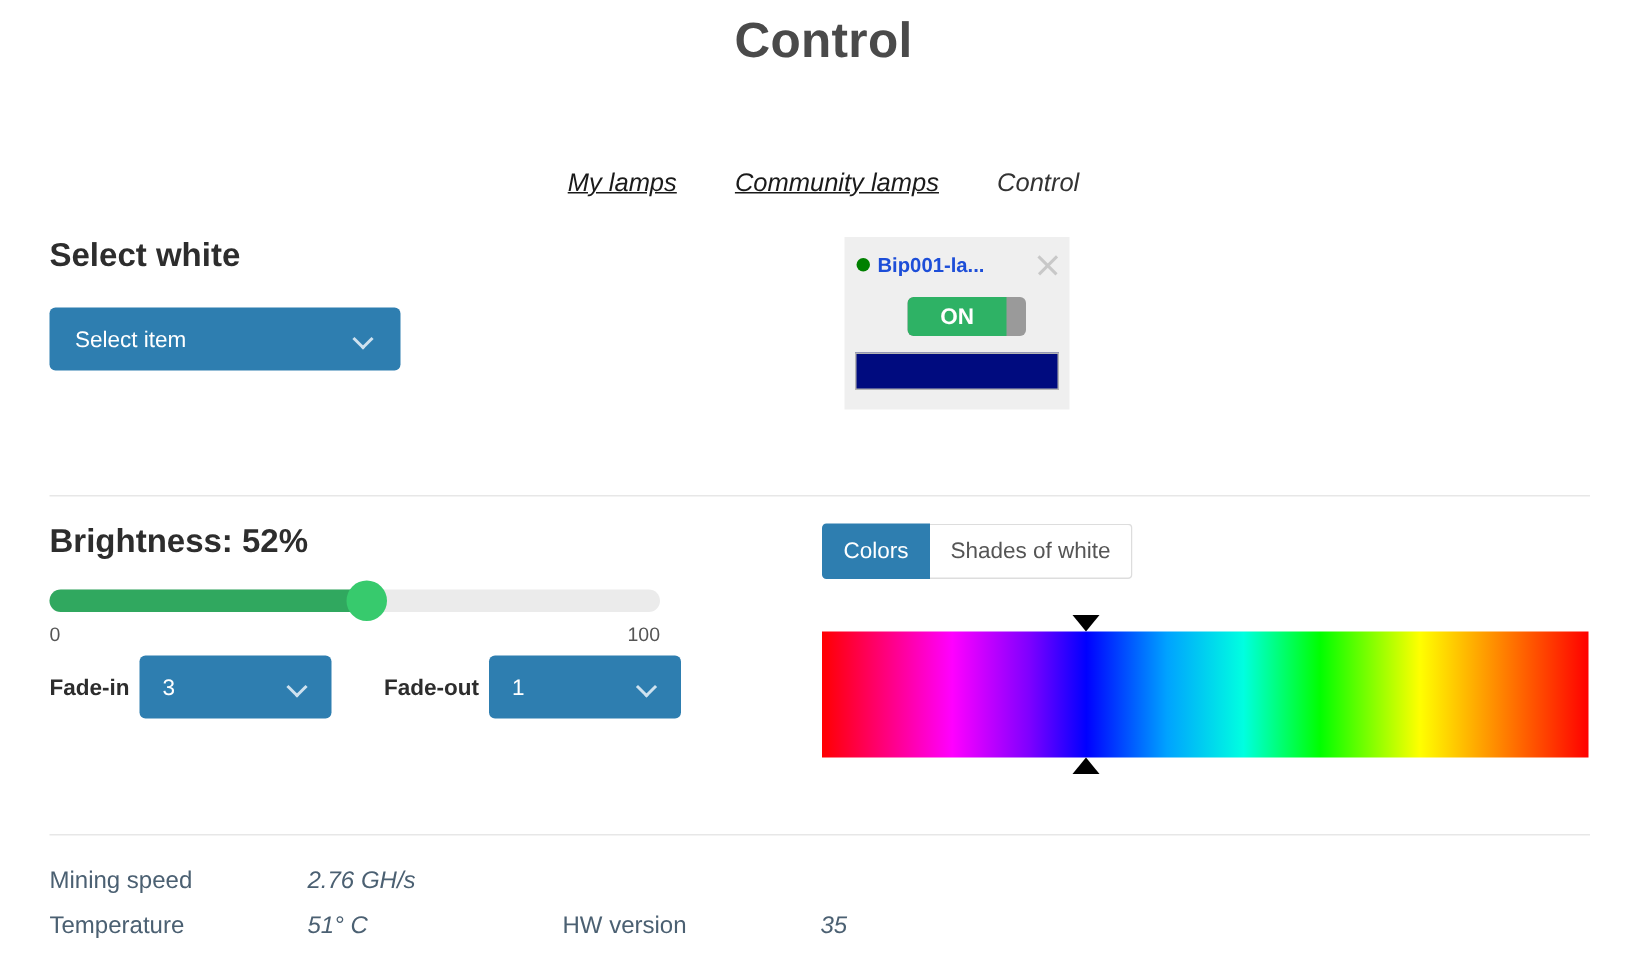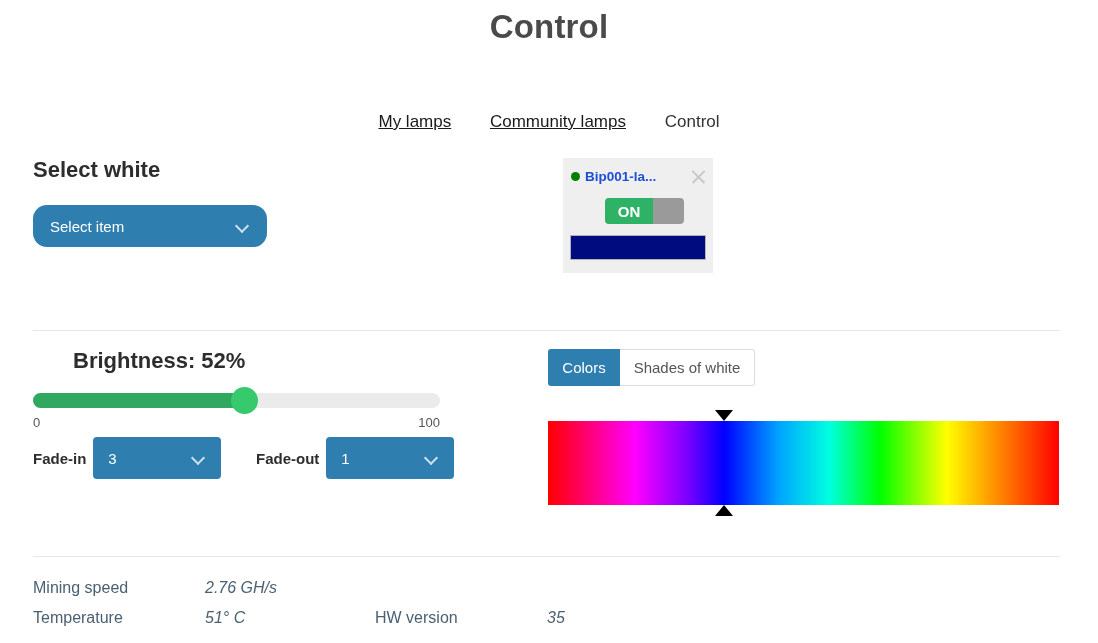--- a/index.html
+++ b/index.html
@@ -30,20 +30,21 @@
   }
 
   
   .nav {
     position: absolute;
     left: 0;
     top: 112px;
     width: 1098px;
     text-align: center;
     font-size: 17px;
+    font-style: italic;
   }
   .nav-link {
     color: #1a1a1a;
     text-decoration: underline;
     margin: 0 17px;
     cursor: pointer;
   }
   .nav-link.current {
     text-decoration: none;
     color: #333333;
@@ -58,21 +59,21 @@
     font-weight: bold;
     color: #2d2d2d;
   }
   .select-box {
     position: absolute;
     left: 33px;
     top: 205px;
     width: 234px;
     height: 42px;
     background: #2e7eb0;
-    border-radius: 14px;
+    border-radius: 4px;
     color: #ffffff;
     font-size: 15px;
     display: flex;
     align-items: center;
     cursor: pointer;
     box-sizing: border-box;
     padding: 16px 12px;
   }
   .select-box .select-label {
     flex: 1;
@@ -159,21 +160,21 @@
     height: 26px;
     border-radius: 4px;
     background: #9a9a9a;
     cursor: pointer;
     overflow: hidden;
   }
   .toggle-on {
     position: absolute;
     left: 0;
     top: 0;
-    width: 48px;
+    width: 66px;
     height: 26px;
     background: #2eb265;
     border-radius: 4px 0 0 4px;
     color: #ffffff;
     font-size: 15px;
     font-weight: bold;
     display: flex;
     align-items: center;
     justify-content: center;
   }
@@ -201,21 +202,20 @@
   .divider.bottom { top: 556px; }
 
   
   .brightness-heading {
     position: absolute;
     left: 33px;
     top: 348px;
     font-size: 22px;
     font-weight: bold;
     color: #2d2d2d;
-    margin-left: 40px;
   }
   .slider-wrap {
     position: absolute;
     left: 33px;
     top: 393px;
     width: 407px;
     height: 16px;
   }
   .slider-track {
     position: absolute;

